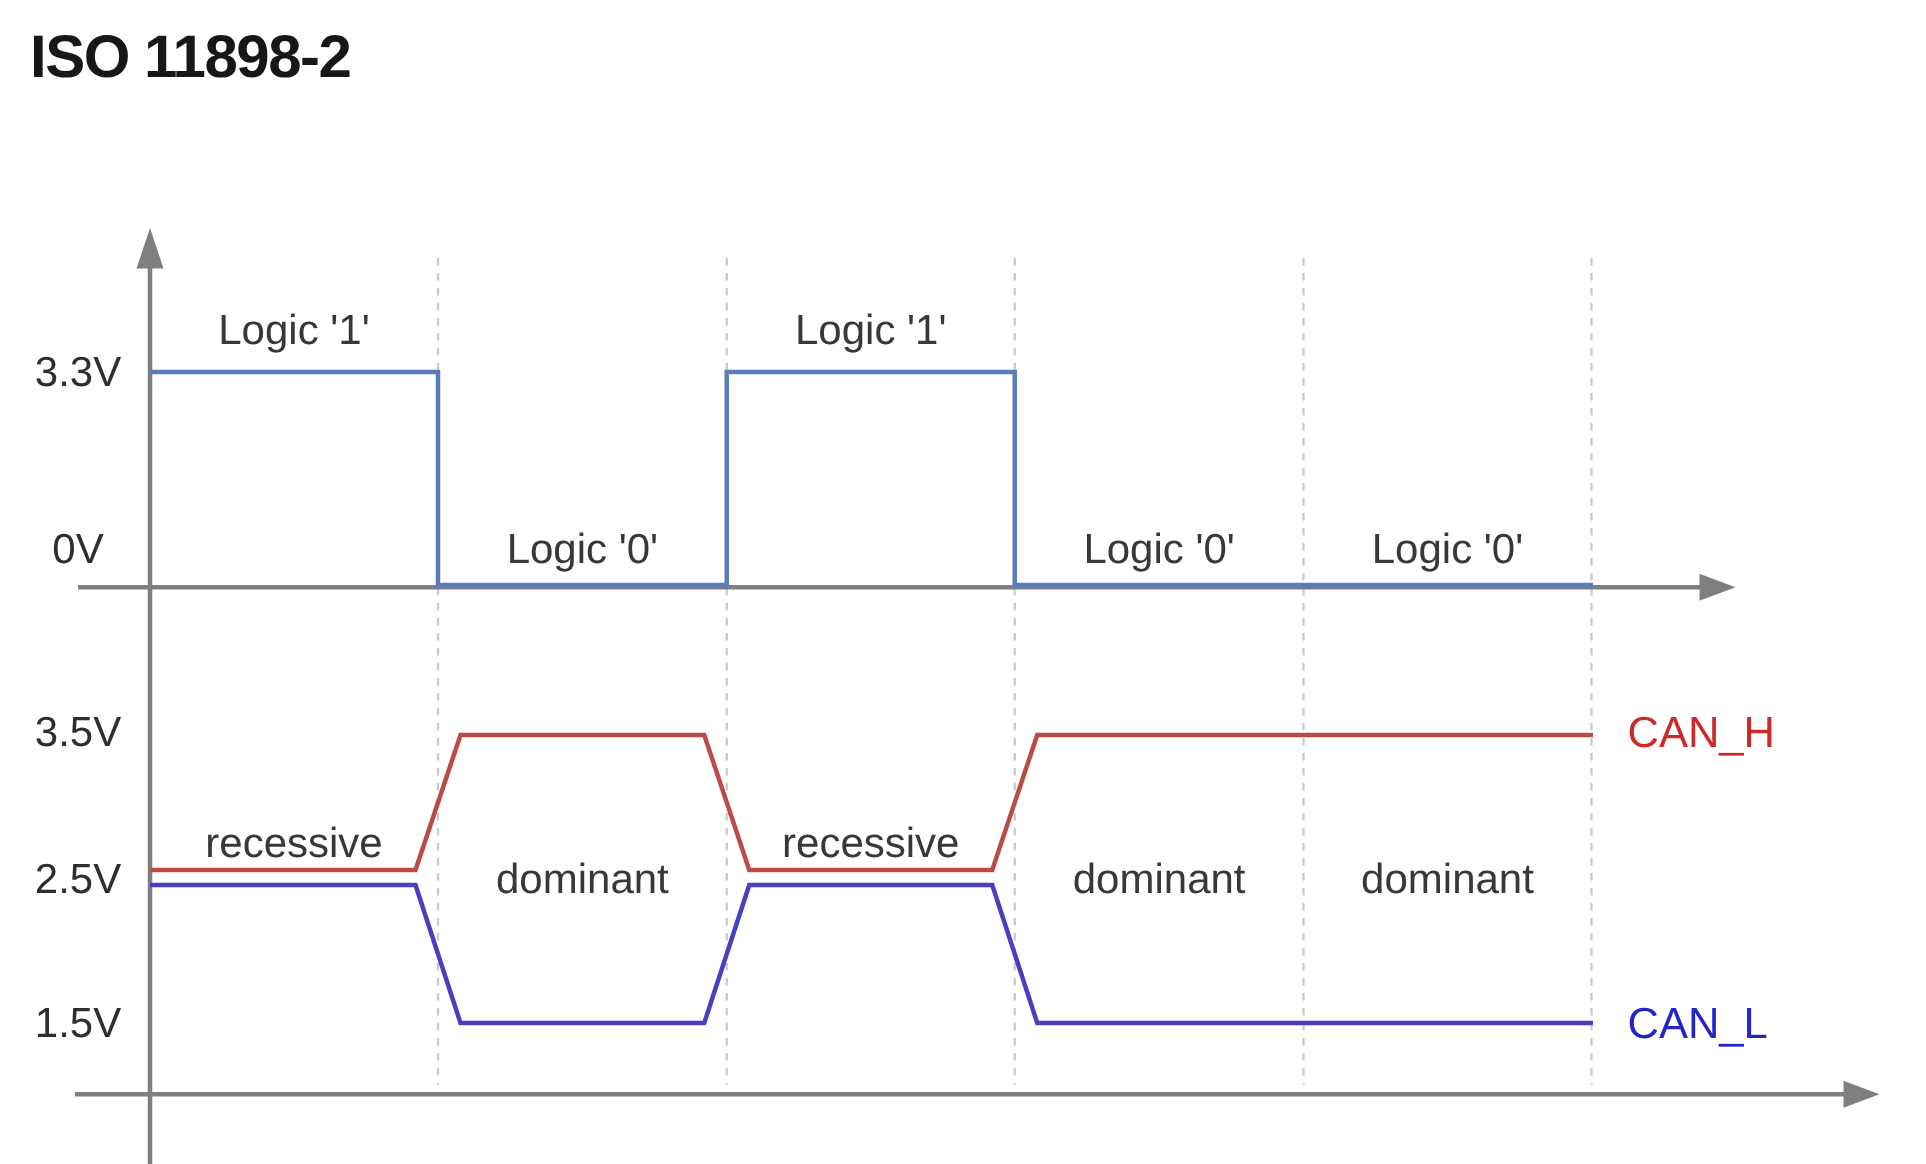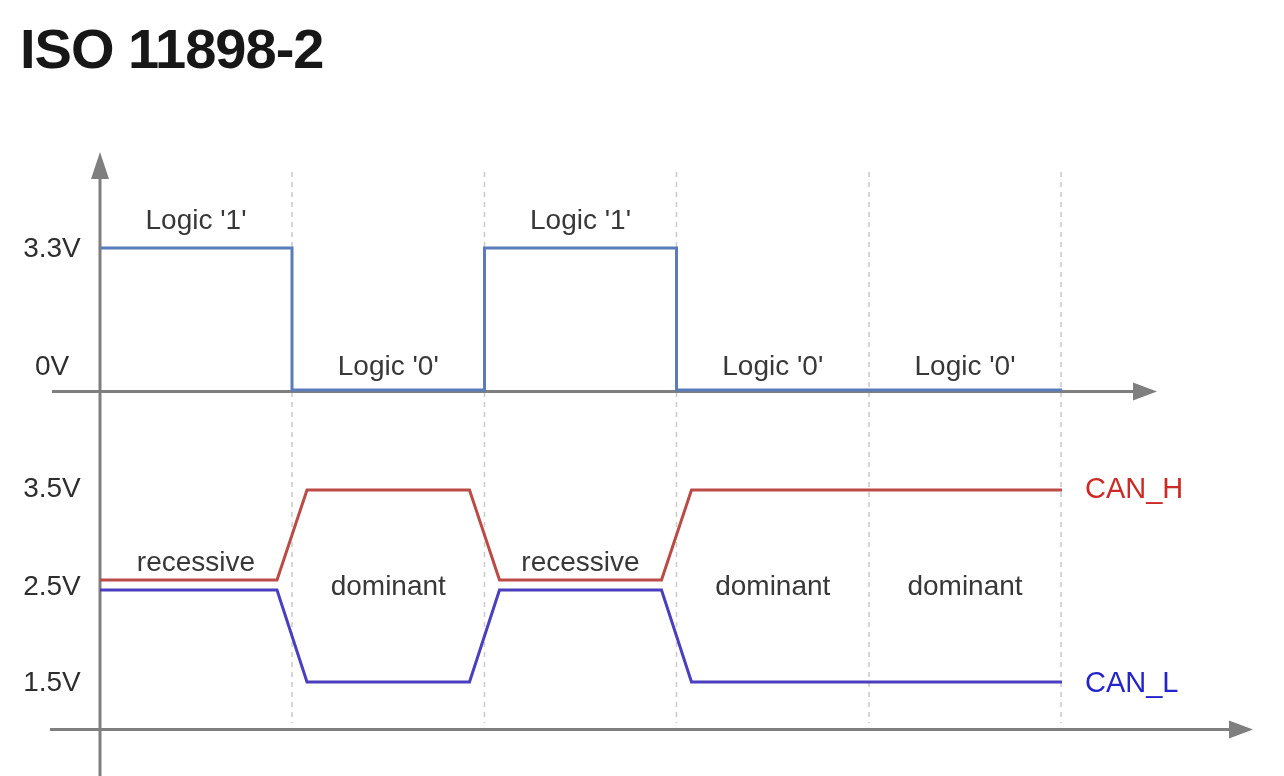--- a/index.html
+++ b/index.html
@@ -2,21 +2,21 @@
 <html><head>
 <meta charset="utf-8">
 <style>
   html,body{margin:0;padding:0;background:#ffffff;}
   .stage{
     position:relative;width:1284px;height:776px;background:#ffffff;
     overflow:hidden;font-family:"Liberation Sans",sans-serif;
   }
   .title{
     position:absolute;left:20px;top:16px;margin:0;
-    font-size:56px;font-weight:700;letter-spacing:-1px;color:#171717;
+    font-size:40px;font-weight:700;letter-spacing:-1px;color:#171717;
     font-family:"Liberation Sans",sans-serif;
   }
   svg{position:absolute;left:0;top:0;}
   text{font-family:"Liberation Sans",sans-serif;}
   .slot-lbl{font-size:28px;}
   .volt-lbl{font-size:28px;}
   .series-lbl{font-size:29px;}
 </style>
 </head>
 <body>

